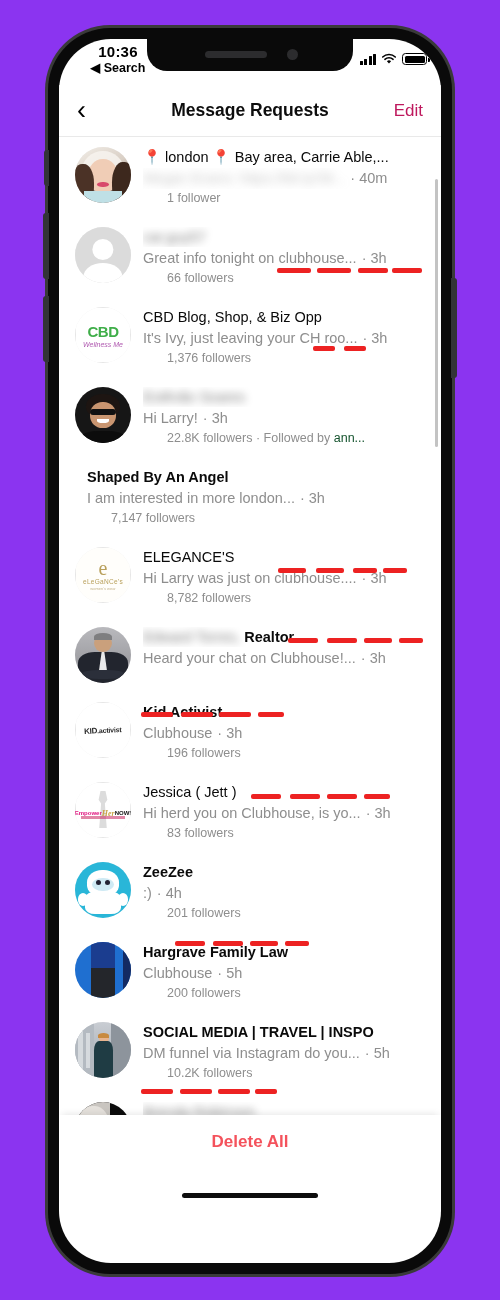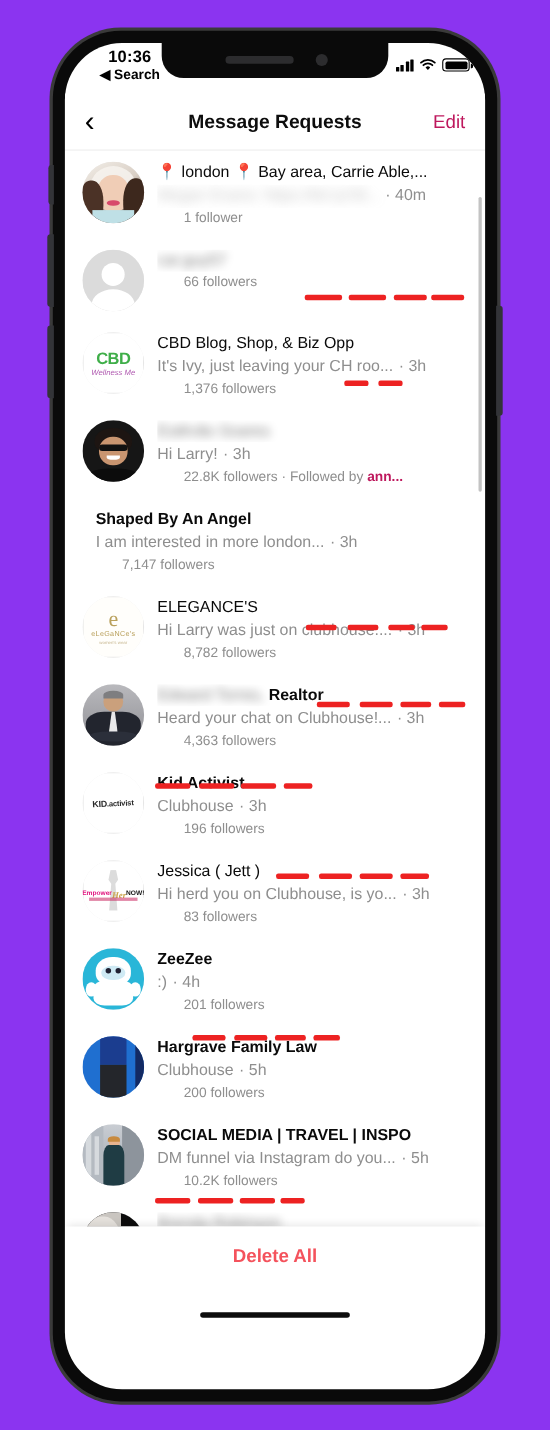--- a/index.html
+++ b/index.html
@@ -141,21 +141,21 @@
   }
   .r-name.bold { font-weight: bold; }
   .r-msg {
     font-size: 14.5px; color: #8e8e8e; line-height: 21px;
     white-space: nowrap; overflow: hidden; margin-top: 1px;
   }
   .r-sub {
     font-size: 12.5px; color: #8e8e8e; line-height: 19px;
     white-space: nowrap; overflow: hidden; margin-top: 0px; margin-left: 24px;
   }
-  .r-sub b { color: #be185d; font-weight: bold; }
+  .r-sub b { color: #14532d; font-weight: normal; }
   .blur { filter: blur(4.2px); opacity: .55; }
   .blur-strong { filter: blur(4.6px); opacity: .5; }
 
   
   .marks { position: absolute; pointer-events: none; z-index: 9; }
   .marks i {
     position: absolute; display:block;
     height: 5px; background: #ED2222; border-radius: 2px;
   }
 
@@ -293,20 +293,21 @@
         </div>
         <div class="row">
           <div class="avatar">
             <div class="av-inner defperson">
               <span class="head"></span>
               <span class="body"></span>
             </div>
           </div>
           <div class="rtext">
             <div class="r-name"><span class="blur">car.guy57</span></div>
+            <div class="r-msg"><span>Great info tonight on clubhouse...</span><span style="margin-left: 5px;">· 3h</span></div>
             <div class="r-sub">66 followers</div>
           </div>
         </div>
         <div class="row">
           <div class="avatar">
             <div class="av-inner ring ctr" style="background:#fff">
         <div style="font:bold 15px 'Liberation Sans',sans-serif;color:#3fae49;letter-spacing:-.5px">CBD</div>
         <div style="font-style:italic;font-size:7px;color:#b05ab0;margin-top:1px">Wellness Me</div>
             </div>
           </div>
@@ -359,21 +360,20 @@
         <div style="position:absolute;left:34%;top:12%;width:32%;height:32%;border-radius:50%;background:#caa07c"></div>
         <div style="position:absolute;left:34%;top:10%;width:32%;height:13%;border-radius:50% 50% 0 0;background:#7e7e80"></div>
         <div style="position:absolute;left:6%;bottom:0;width:88%;height:56%;border-radius:34% 34% 0 0;background:#22252e"></div>
         <div style="position:absolute;left:42%;bottom:16%;width:16%;height:40%;background:#e9e9ea;clip-path:polygon(35% 0,65% 0,100% 100%,0 100%)"></div>
         <div style="position:absolute;left:12%;bottom:8%;width:76%;height:16%;border-radius:40%;background:#2b2f3a"></div>
             </div>
           </div>
           <div class="rtext">
             <div class="r-name"><span class="blur">Edward Torres,</span><span style="font-weight: bold; margin-left: 4px;">Realtor</span></div>
             <div class="r-msg"><span>Heard your chat on Clubhouse!...</span><span style="margin-left: 5px;">· 3h</span></div>
-            <div class="r-sub">4,363 followers</div>
           </div>
         </div>
         <div class="row">
           <div class="avatar">
             <div class="av-inner ring ctr" style="background:#fff">
         <div style="font:bold 8px 'Liberation Sans',sans-serif;color:#2b2b2b;letter-spacing:-.2px;transform:rotate(-3deg)">KID<span style="font-size:7px">.activist</span></div>
             </div>
           </div>
           <div class="rtext">
             <div class="r-name bold">Kid Activist</div>

